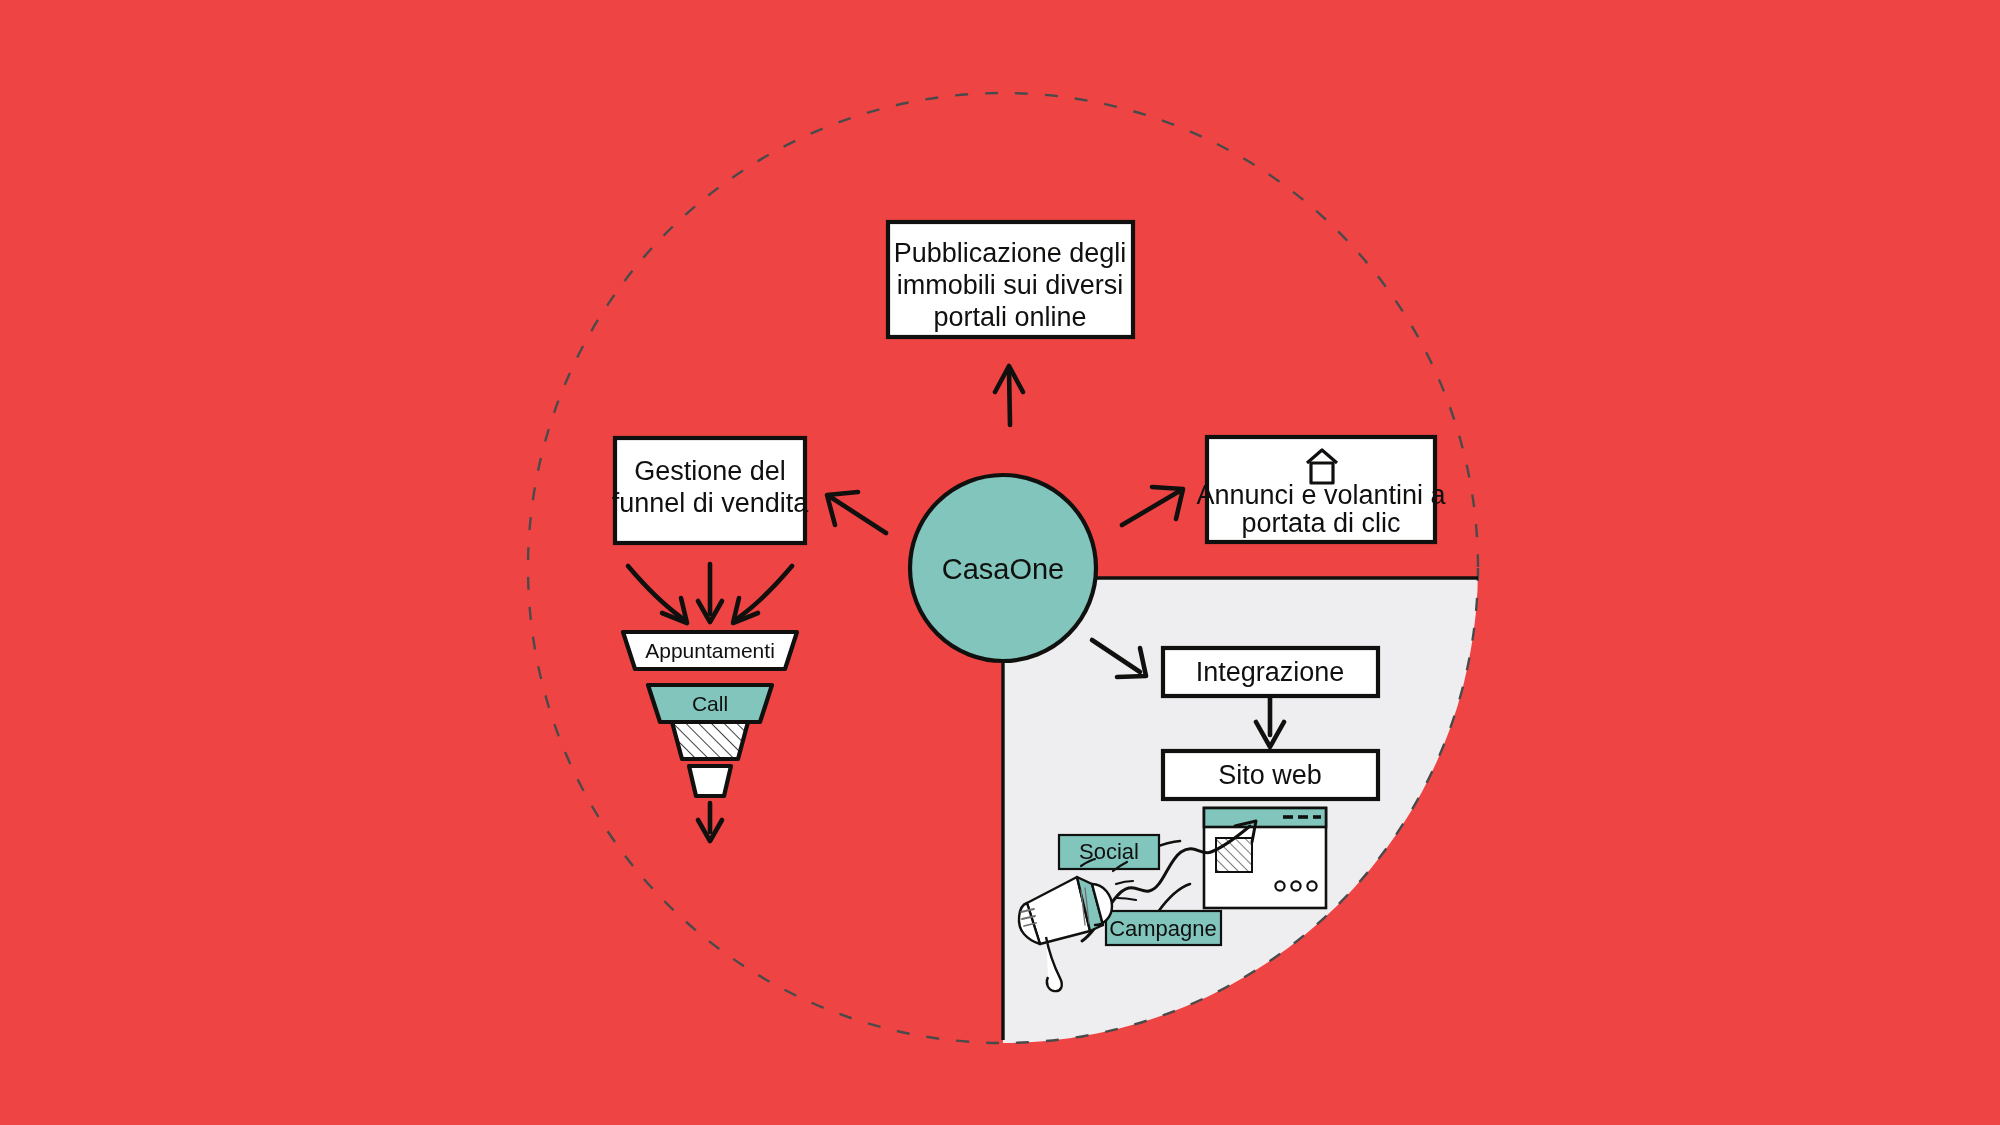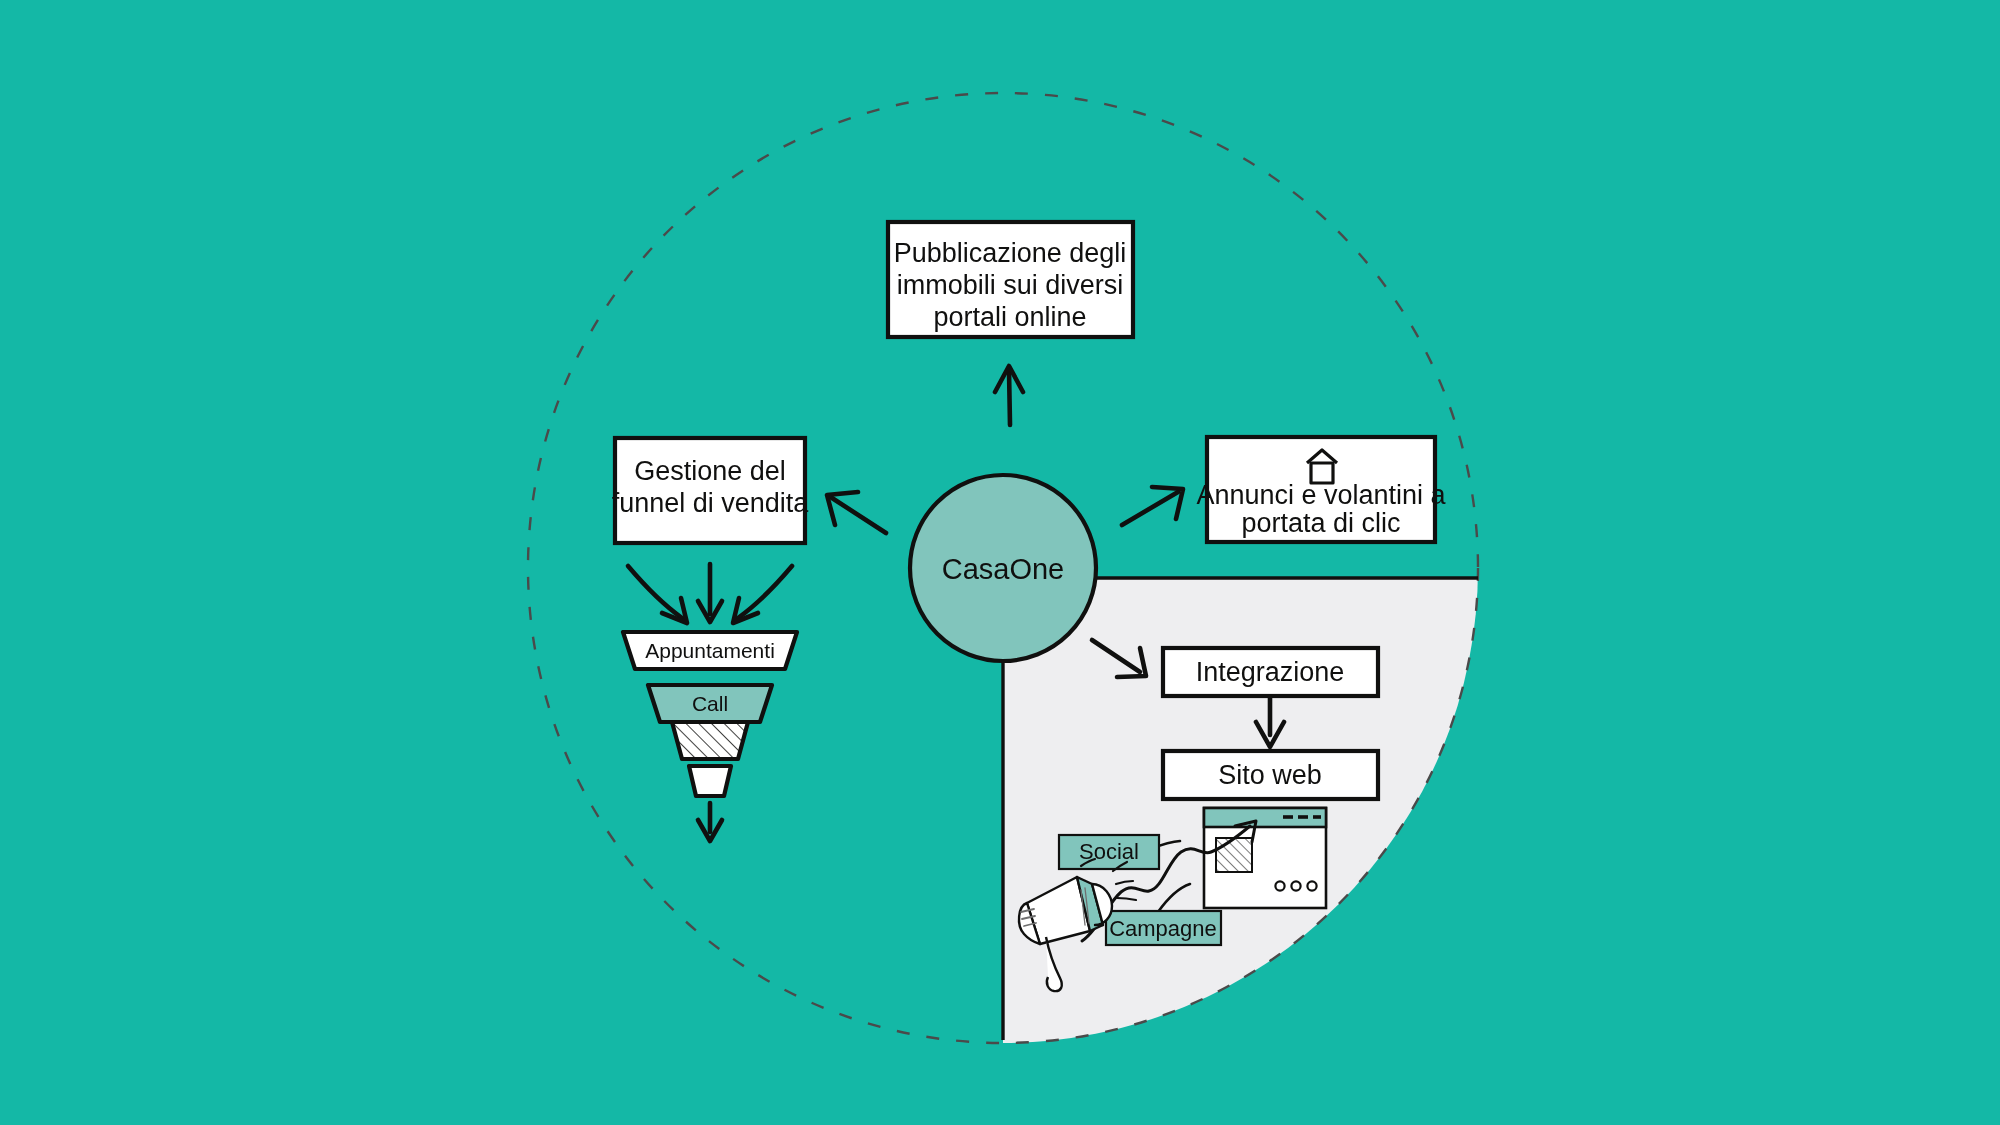--- a/index.html
+++ b/index.html
@@ -11,21 +11,21 @@
   body {
     width: 2000px;
     height: 1125px;
     font-family: "Liberation Sans", sans-serif;
     overflow: hidden;
   }
   #stage {
     position: relative;
     width: 2000px;
     height: 1125px;
-    background: #14b8a6;
+    background: #ef4444;
   }
   #diagram-svg {
     position: absolute;
     left: 0;
     top: 0;
     width: 2000px;
     height: 1125px;
     display: block;
   }
   .node-text {

